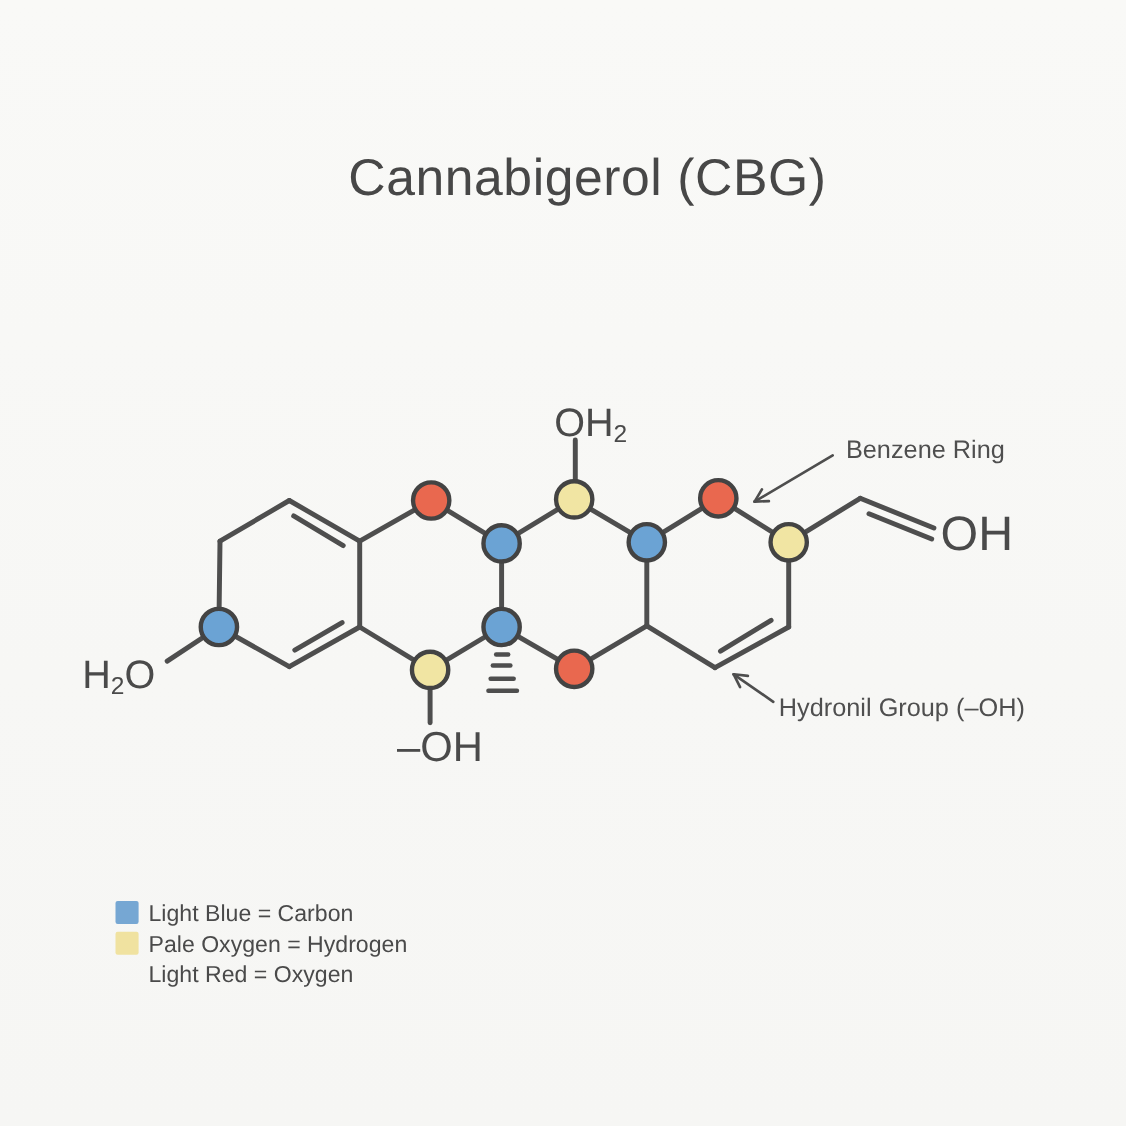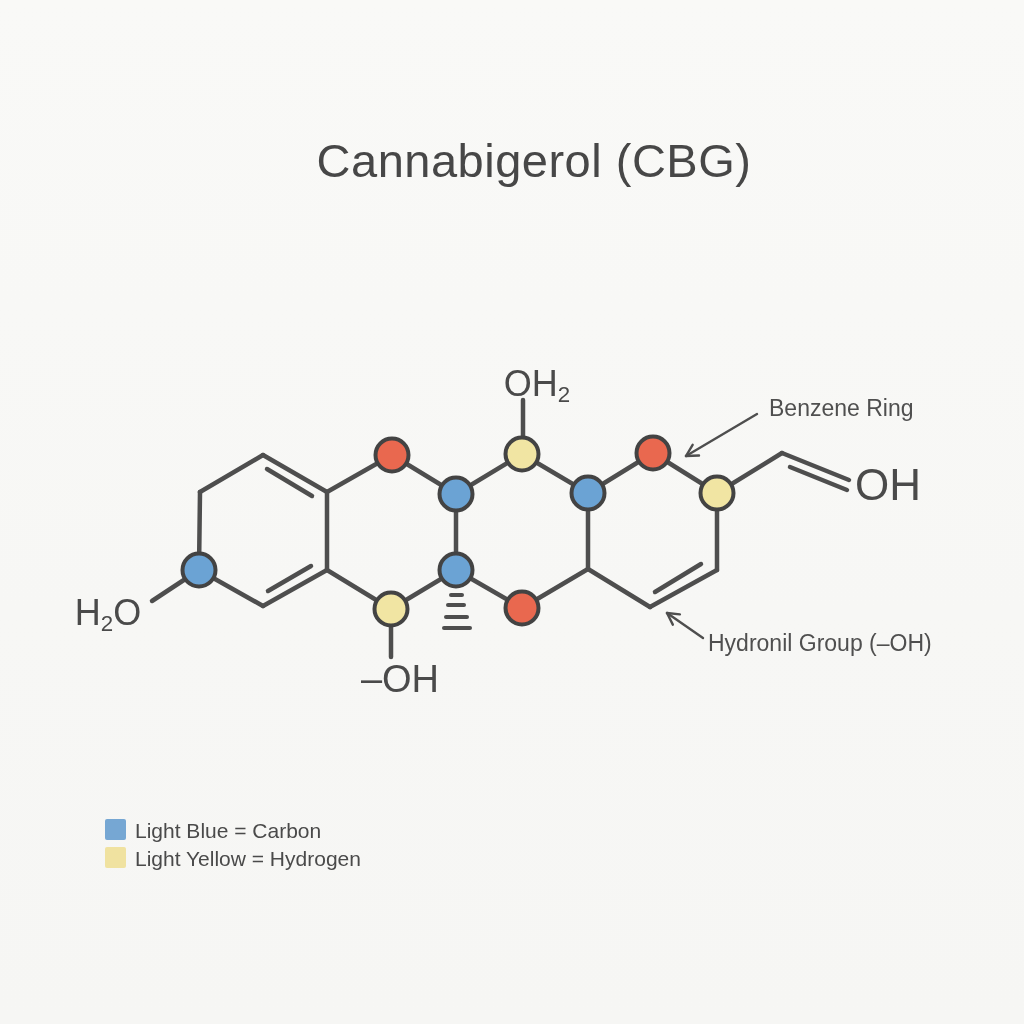--- a/index.html
+++ b/index.html
@@ -113,16 +113,20 @@
       <line x1="667" y1="613" x2="679.9256695999634" y2="614.3881878088289" stroke="#4e4e4e" stroke-width="2.4" stroke-linecap="round"></line>
     </svg>
 
   <div id="legend">
     <div class="legend-row">
       <span class="legend-swatch" style="background: rgb(118, 167, 211);"></span>
       <span class="legend-label">Light Blue = Carbon</span>
     </div>
     <div class="legend-row">
       <span class="legend-swatch" style="background: rgb(240, 226, 160);"></span>
-      <span class="legend-label">Light Yellow = Hydrogen</span>
+      <span class="legend-label">Pale Oxygen = Hydrogen</span>
+    </div>
+    <div class="legend-row">
+      <span class="legend-swatch" style="visibility: hidden;"></span>
+      <span class="legend-label">Light Red = Oxygen</span>
     </div>
   </div>
 </div>
 
 </body></html>

